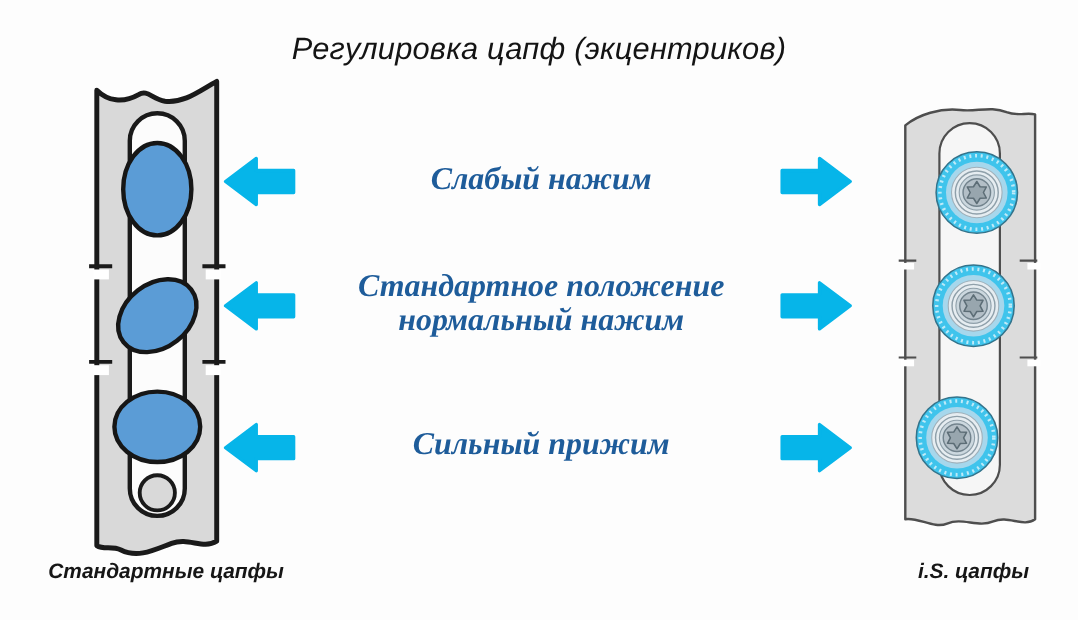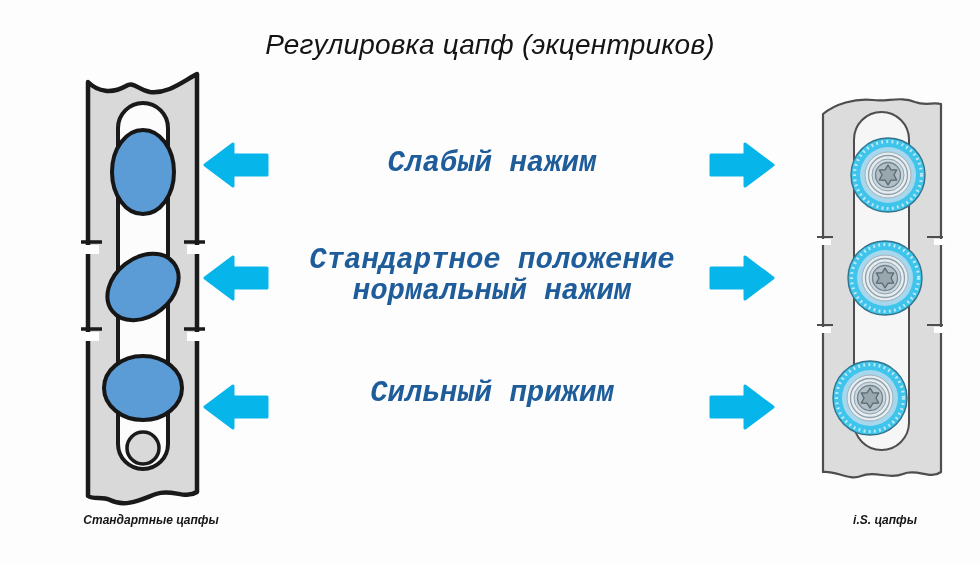--- a/index.html
+++ b/index.html
@@ -10,31 +10,31 @@
   }
   .abs{position:absolute;}
   .title{
     left:20px;top:28px;width:940px;text-align:center;
     font-size:28px;line-height:34px;font-style:italic;font-weight:400;
     color:var(--title-text,#141414);
     letter-spacing:.2px;
   }
   .row-label{
     left:282px;width:420px;text-align:center;
-    font-family:Liberation Mono, monospace;font-style:italic;font-weight:600;
+    font-family:Liberation Serif, serif;font-style:italic;font-weight:600;
     font-size:29px;line-height:31px;
     color:var(--label-text,#1e5c9a);
     white-space:pre-line;
   }
   .row-label.r1{top:148px;}
   .row-label.r2{top:245px;}
-  .row-label.r3{top:378px;}
+  .row-label.r3{top:389px;}
   .caption{
     top:508px;text-align:center;
-    font-size:12px;line-height:24px;font-style:italic;font-weight:600;
+    font-size:19px;line-height:24px;font-style:italic;font-weight:600;
     color:var(--caption-text,#161616);
   }
   .caption.left{left:40px;width:222px;}
   .caption.right{left:775px;width:220px;}
   .arrow{width:66px;height:50px;}
   .a-r1l{left:203px;top:140px;}
   .a-r2l{left:203px;top:253px;}
   .a-r3l{left:203px;top:382px;}
   .a-r1r{left:709px;top:140px;}
   .a-r2r{left:709px;top:253px;}

